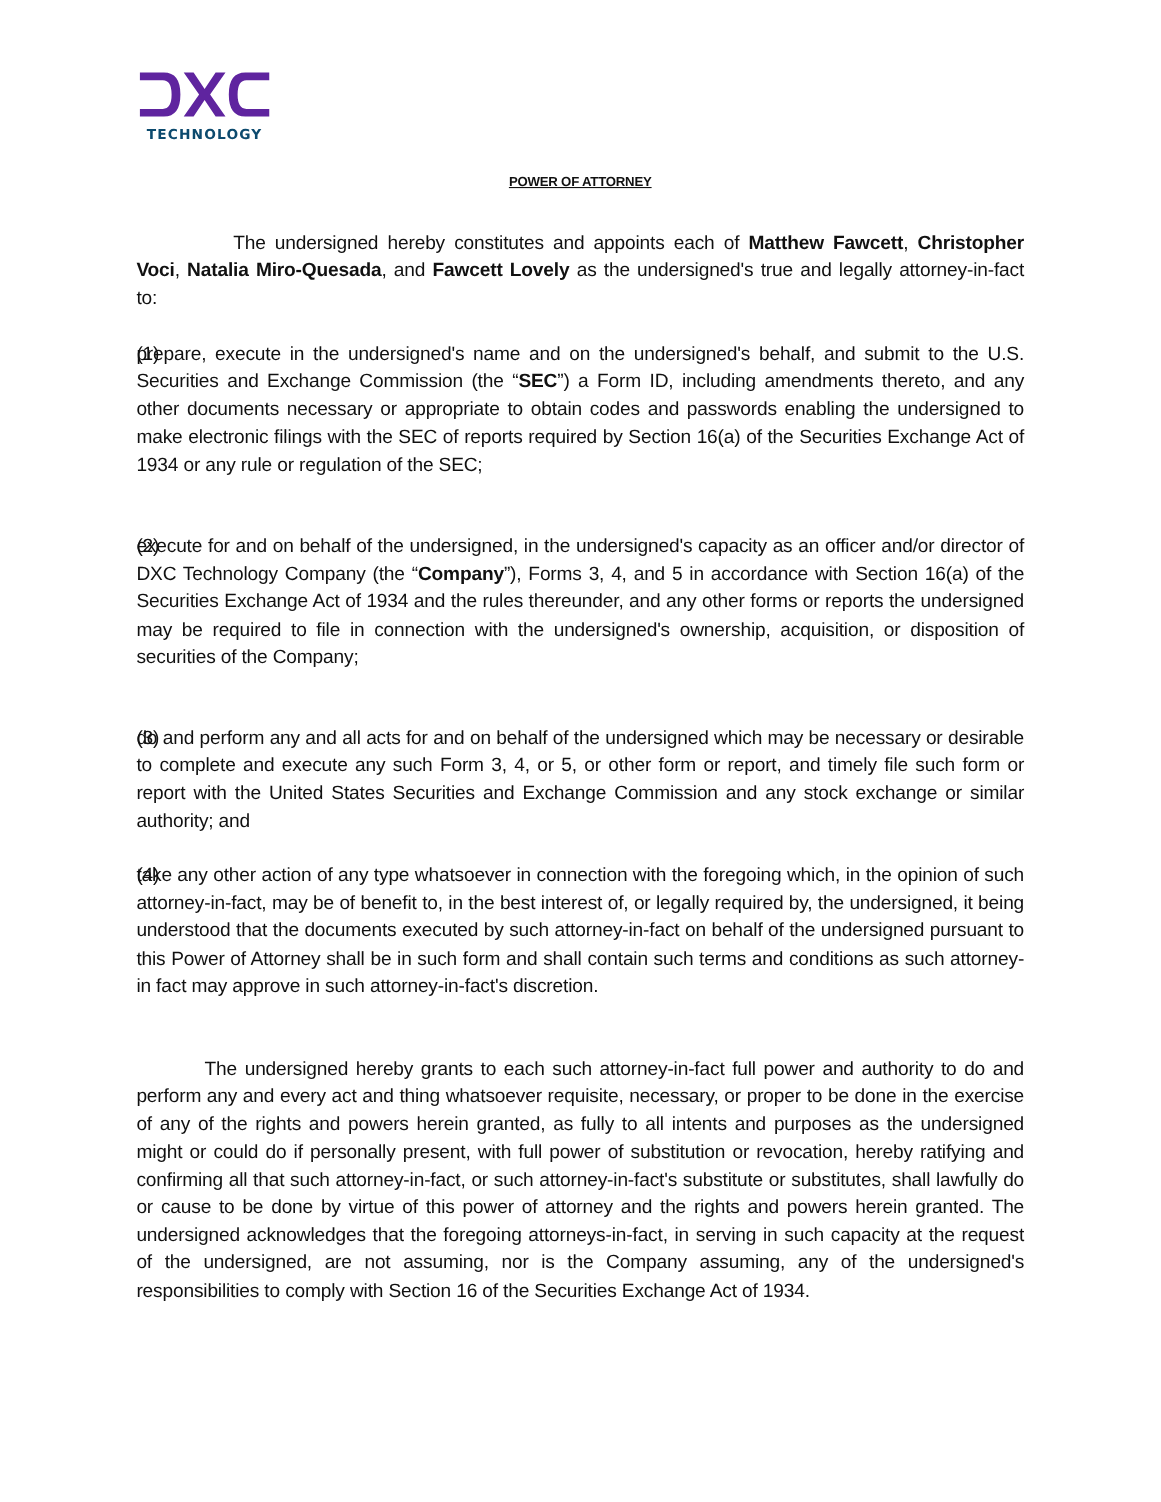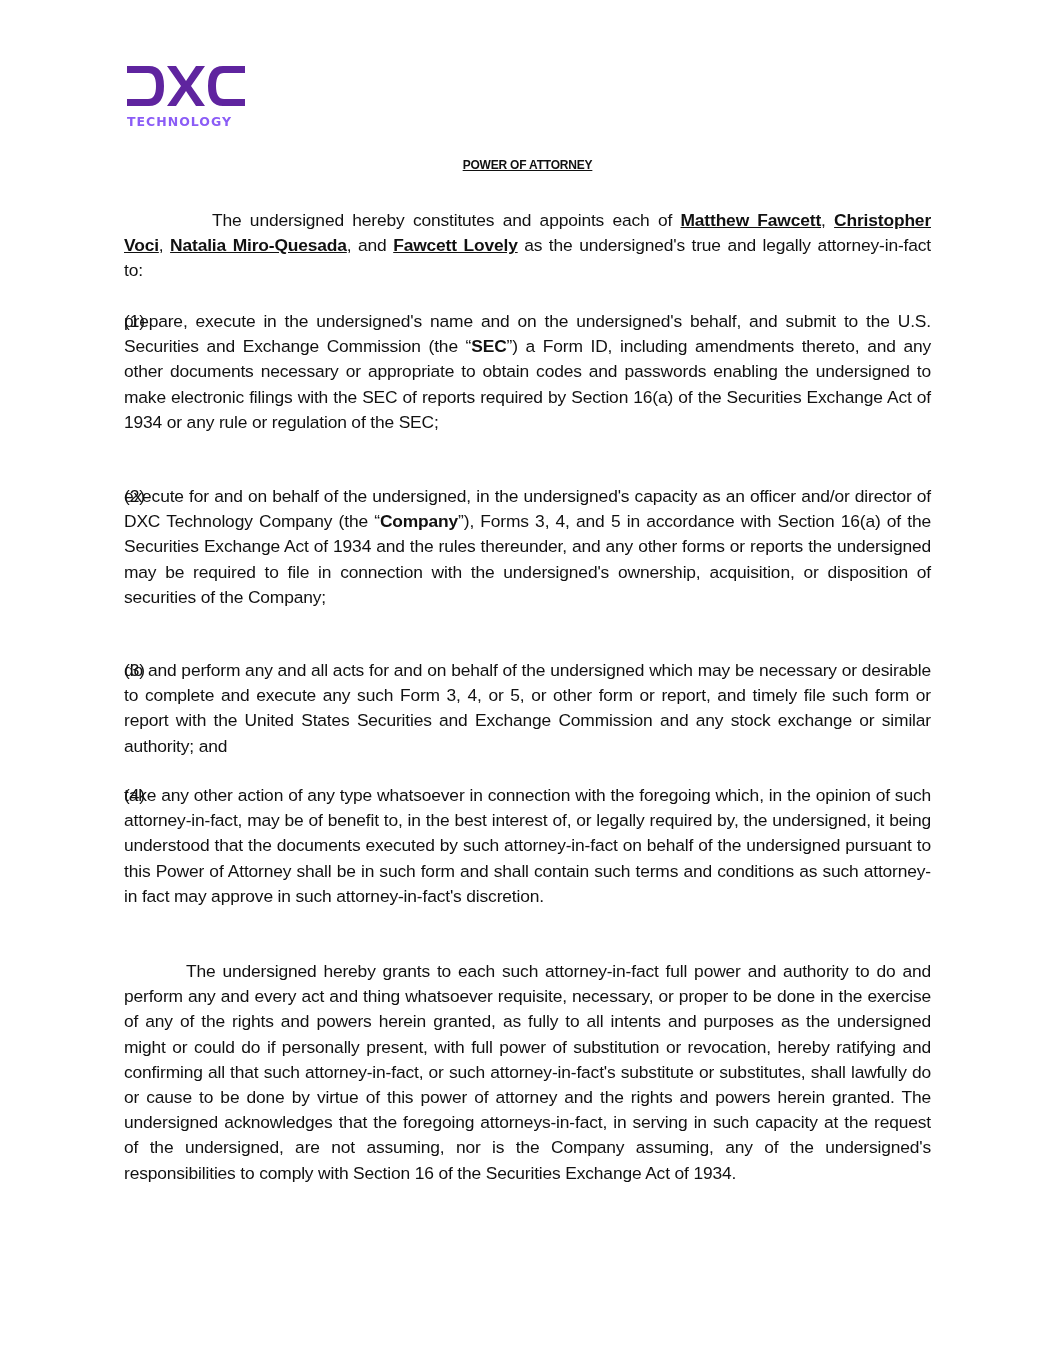--- a/index.html
+++ b/index.html
@@ -1,27 +1,27 @@
 <!DOCTYPE html>
 <html><head>
 <meta charset="utf-8">
 <style>
   html, body { margin:0; padding:0; background:#ffffff; }
   body { width:1055px; height:1365px; position:relative; overflow:hidden;
          font-family:"Liberation Sans", "DejaVu Sans", sans-serif; color:#111; }
   .logo { position:absolute; left:127px; top:64px; width:118px; height:68px; }
   .logo svg { display:block; }
-  .logo-text { position:absolute; left:0; top:50px; width:118px; text-align:left;
+  .logo-text { position:absolute; left:0; top:50px; width:118px; text-align:center;
                font-family:"DejaVu Sans", sans-serif; font-weight:bold; font-size:12.5px;
-               letter-spacing:1px; color:#8b5cf6; }
+               letter-spacing:1px; color:#0c4a6e; }
   .title { position:absolute; left:0; width:1055px; top:158px; text-align:center;
            font-weight:bold; font-size:12px; text-decoration:underline; letter-spacing:-0.2px; }
   .para { position:absolute; left:124px; width:807px; font-size:17.4px; line-height:25.2px;
           text-align:justify; letter-spacing:-0.15px; }
-  .para b { font-weight:bold;text-decoration:underline; }
+  .para b { font-weight:bold; }
   .intro { top:208px; text-indent:88px; }
   .item { position:absolute; left:124px; width:807px; font-size:17.4px; line-height:25.2px; letter-spacing:-0.15px; }
   .item .num { position:absolute; left:0; top:0; width:31px; }
   .item .txt { text-align:justify; }
   .item1 { top:309px; }
   .item2 { top:484px; }
   .item3 { top:658px; }
   .item4 { top:783px; }
   .closing { top:959px; text-indent:62px; }
 </style>

